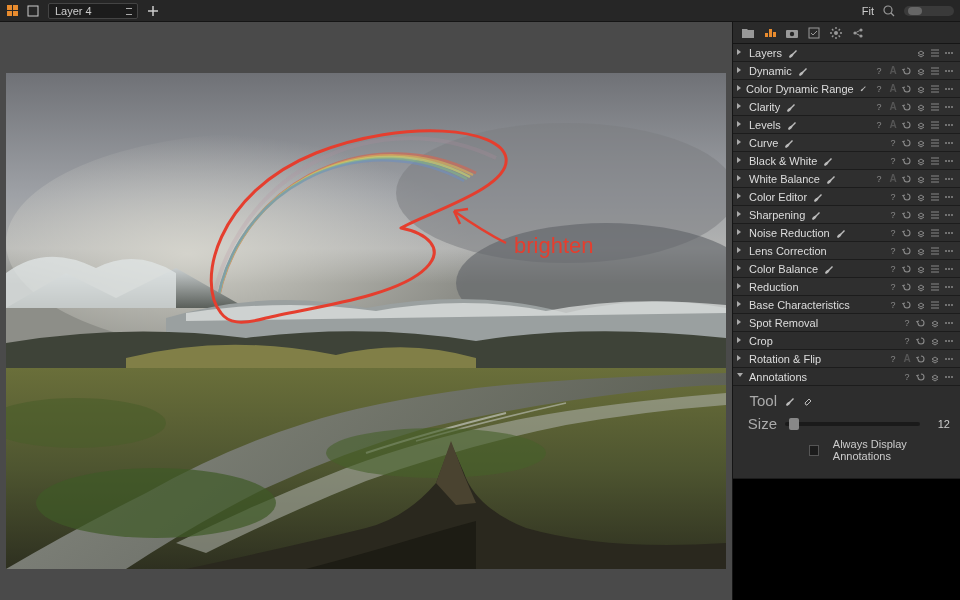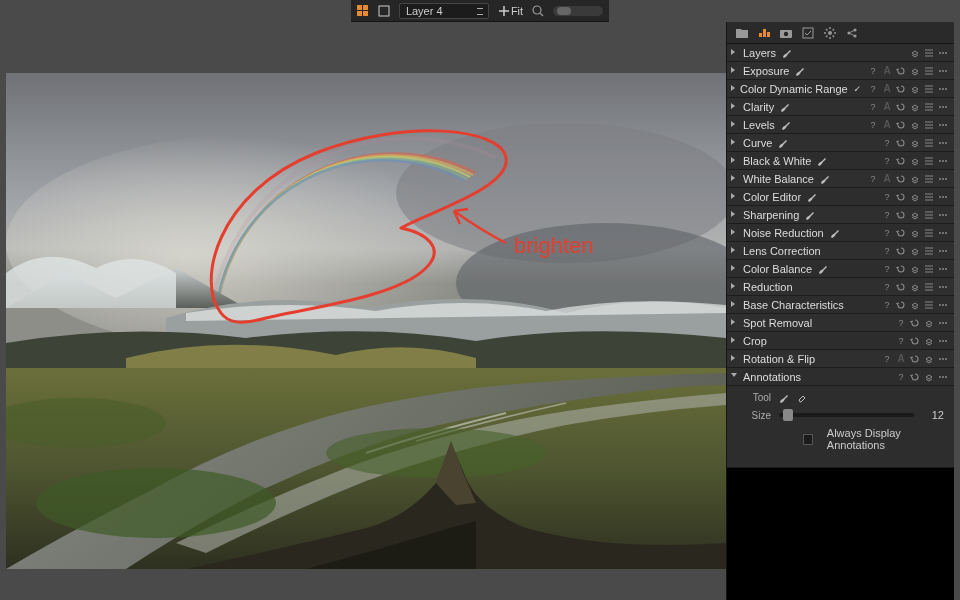--- a/index.html
+++ b/index.html
@@ -1,17 +1,17 @@
 <!DOCTYPE html>
 <html><head>
 <meta charset="utf-8">
 <style>
   * { box-sizing: border-box; margin: 0; padding: 0; font-family: -apple-system, "Helvetica Neue", Arial, sans-serif; }
   body { background: #4a4a4a; width: 960px; height: 600px; overflow: hidden; font-size: 11px; color: #ccc; }
-  .app { display: flex; flex-direction: column; height: 100%; align-items: center; }
+  .app { display: flex; flex-direction: column; height: 100%; }
   .topbar { height: 22px; background: #262626; display: flex; align-items: center; padding: 0 6px; border-bottom: 1px solid #151515; }
   .topbar-left { display: flex; align-items: center; gap: 8px; }
   .topbar-right { margin-left: auto; display: flex; align-items: center; gap: 8px; }
   .icon { width: 14px; height: 14px; display: inline-flex; align-items: center; justify-content: center; }
   .layer-select { background: #1c1c1c; border: 1px solid #444; color: #ccc; font-size: 11px; padding: 1px 16px 1px 6px; position: relative; width: 90px; height: 16px; display: flex; align-items: center; border-radius: 2px; }
   .layer-select::after { content: ""; position: absolute; right: 3px; top: 2px; width: 10px; height: 10px;
     background: linear-gradient(#aaa,#aaa) no-repeat center 2px/6px 1px, linear-gradient(#aaa,#aaa) no-repeat center 8px/6px 1px; }
   .zoom-pill { width: 50px; height: 10px; border-radius: 5px; background: #3a3a3a; position: relative; }
   .zoom-pill::after { content: ""; position: absolute; left: 4px; top: 1px; width: 14px; height: 8px; border-radius: 4px; background: #666; }
   .main { flex: 1; display: flex; min-height: 0; }
@@ -30,21 +30,21 @@
   .disclosure.open::before { border-left: 3px solid transparent; border-right: 3px solid transparent; border-top: 4px solid #aaa; border-bottom: none; }
   .panel-title { flex: 0 0 auto; color: #ddd; white-space: nowrap; }
   .panel-brush { width: 10px; height: 10px; margin-left: 2px; display:inline-flex; align-items:center; justify-content:center; }
   .panel-spacer { flex: 1; }
   .panel-icons { display: flex; align-items: center; gap: 4px; }
   .pi { width: 10px; height: 10px; color: #888; display:inline-flex; align-items:center; justify-content:center; font-size:10px; line-height:10px; }
   .pi.A { font-weight:600; color:#777; }
   .pi.dim { color:#555; }
   .annotations-body { padding: 6px 10px 10px 10px; background: #2d2d2d; border-bottom:1px solid #1c1c1c; }
   .ann-row { display: flex; align-items: center; margin-bottom: 6px; gap: 8px; }
-  .ann-label { width: 34px; text-align: right; color: #aaa; font-size: 10px; }
+  .ann-label { width: 34px; text-align: right; color: #aaa; font-size: 15px; }
   .swatches { display: flex; gap: 3px; }
   .swatch { width: 14px; height: 14px; border: 1px solid #000; }
   .swatch.selected { outline: 1px solid #fff; outline-offset: 0; }
   .slider { flex: 1; height: 4px; background: #1a1a1a; border-radius: 2px; position: relative; }
   .slider-thumb { position: absolute; top: -4px; width: 10px; height: 12px; background: #888; border-radius: 2px; }
   .slider-val { width: 22px; text-align: right; color: #ccc; }
   .checkbox { width: 11px; height: 11px; border: 1px solid #555; background: #1c1c1c; margin-right: 6px; }
   .grid-icon span{ display:block; width:5px; height:5px; background:#e88b2e; }
   .grid-icon{ width:12px; height:12px; display:grid; grid-template-columns:5px 5px; grid-template-rows:5px 5px; gap:1px; }
 </style>
@@ -237,21 +237,21 @@
                 <svg viewBox="0 0 10 10">
                   <circle cx="2" cy="5" r="1" fill="#888"></circle>
                   <circle cx="5" cy="5" r="1" fill="#888"></circle>
                   <circle cx="8" cy="5" r="1" fill="#888"></circle>
                 </svg>
               </span>
             </span>
           </div>
           <div class="panel-row">
             <span class="disclosure"></span>
-            <span class="panel-title">Exposure</span>
+            <span class="panel-title">Dynamic</span>
             <span class="panel-brush">
               <svg viewBox="0 0 10 10">
                 <path d="M1 9c1-3 3-3 4-4l3-3 1 1-3 3c-1 1-1 3-4 4z" fill="#bbb"></path>
               </svg>
             </span>
             <span class="panel-spacer"></span>
             <span class="panel-icons">
               <span class="pi">
                 <svg viewBox="0 0 10 10">
                   <text x="5" y="8" text-anchor="middle" font-size="9" fill="#888">?</text>

